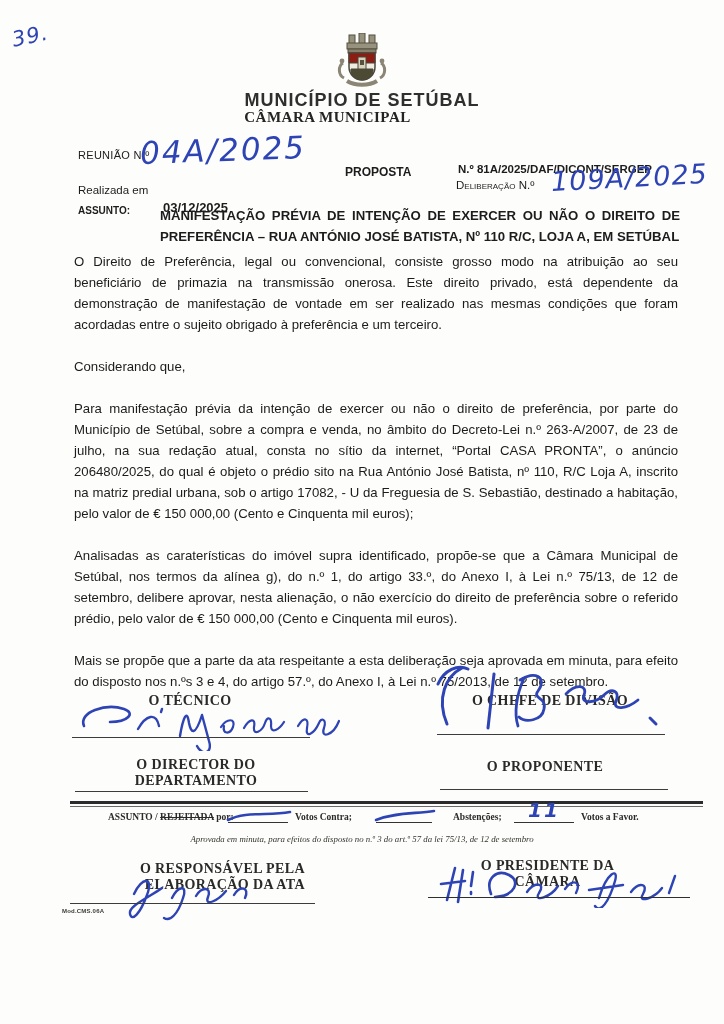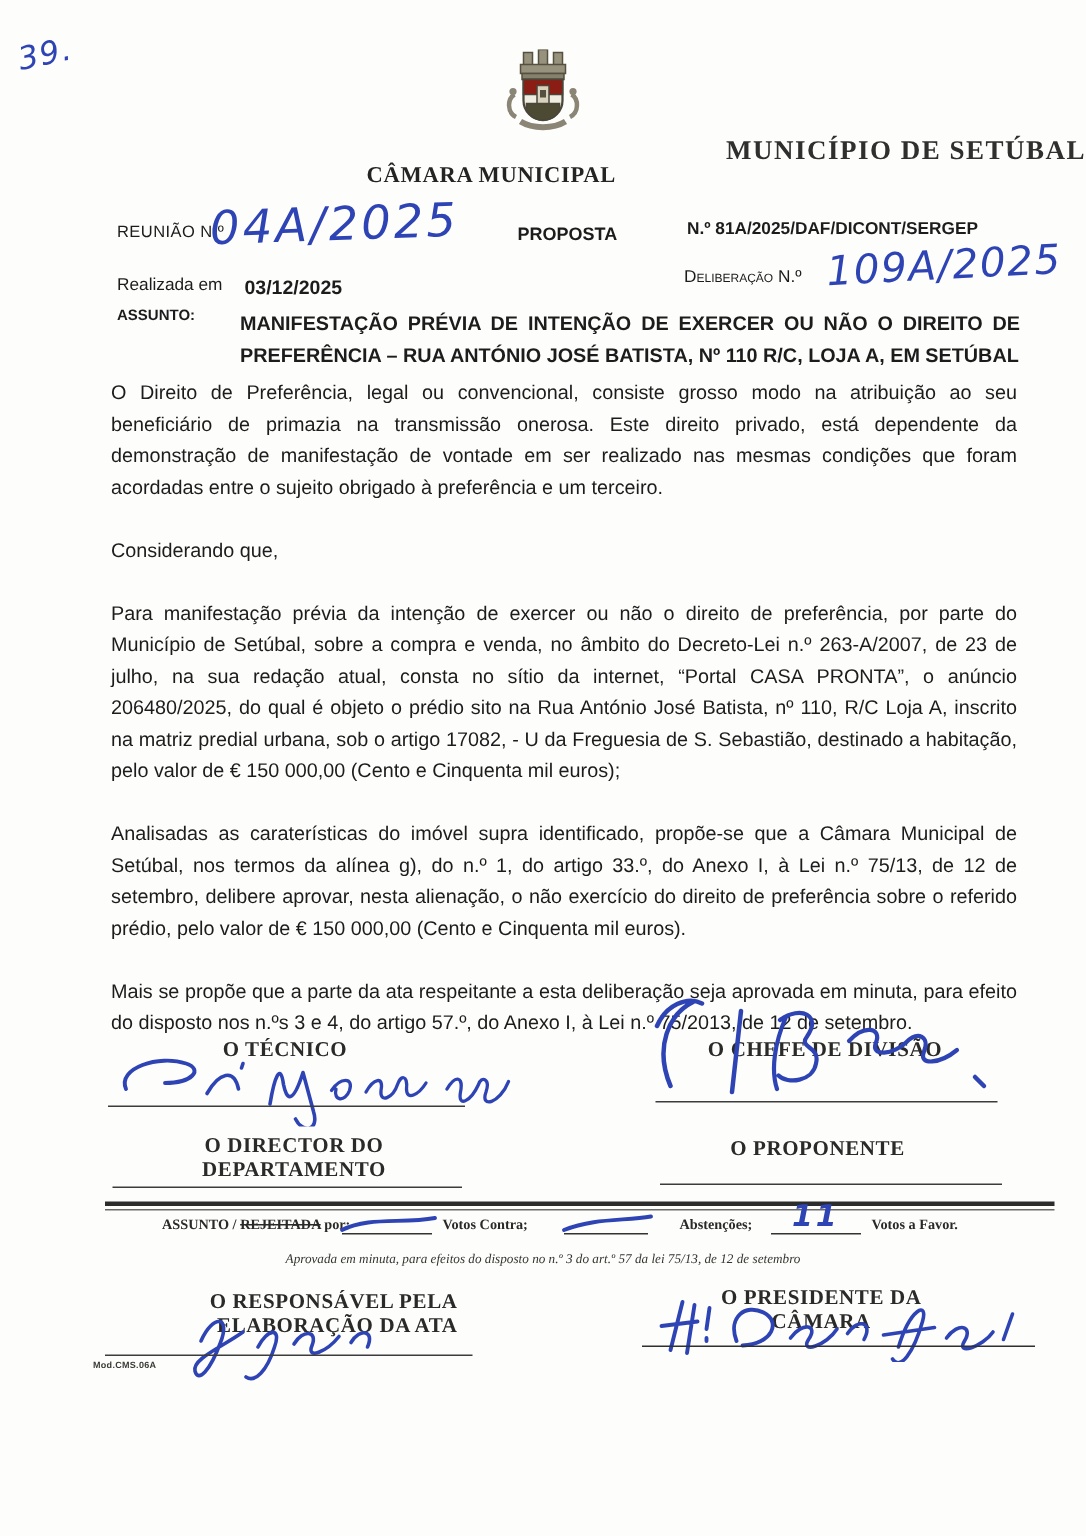--- a/index.html
+++ b/index.html
@@ -6,29 +6,29 @@
   .page{
     position:relative;width:724px;height:1024px;margin:0 auto;
     background:#fdfdfb;overflow:hidden;
     font-family:"Liberation Sans","DejaVu Sans",sans-serif;color:#1c1c1c;
   }
   .abs{position:absolute;}
   
   .hw{color:#2e44b5;font-family:"DejaVu Sans",sans-serif;font-style:italic;}
   .hw-pagenum{left:12px;top:24px;font-size:21px;transform:rotate(-12deg);letter-spacing:1px;}
   .crest{left:335px;top:33px;}
-  .org-title{left:0;top:90px;width:724px;text-align:right;
-    font-family:Liberation Serif, serif;font-size:18px;font-weight:600;
+  .org-title{left:0;top:90px;width:724px;text-align:center;
+    font-family:Liberation Sans, sans-serif;font-size:18px;font-weight:600;
     letter-spacing:1px;color:#2f2f2d;}
   .org-sub{left:0;top:109px;width:655px;text-align:center;
     font-family:"Liberation Serif","DejaVu Serif",serif;font-size:15px;font-weight:700;
     letter-spacing:.5px;color:#242422;}
   
   .lbl{font-size:11px;}
-  .b{font-weight:700;}
+  .b{font-weight:700;margin-top:16px;}
   .sc{font-variant:small-caps;}
   .reuniao-lbl{left:78px;top:149px;letter-spacing:.3px;}
   .hw-reuniao{left:140px;top:132px;font-size:31px;transform:rotate(-2deg);letter-spacing:2px;}
   .proposta-lbl{left:345px;top:149px;font-size:12px;}
   .proposta-num{left:458px;top:147px;font-size:11.5px;}
   .realizada-lbl{left:78px;top:184px;font-size:11.5px;}
   .realizada-date{left:163px;top:184px;font-size:13px;}
   .deliberacao-lbl{left:456px;top:179px;font-size:11.5px;}
   .hw-deliberacao{left:551px;top:162px;font-size:27px;transform:rotate(-3deg);letter-spacing:1px;white-space:nowrap;}
   

